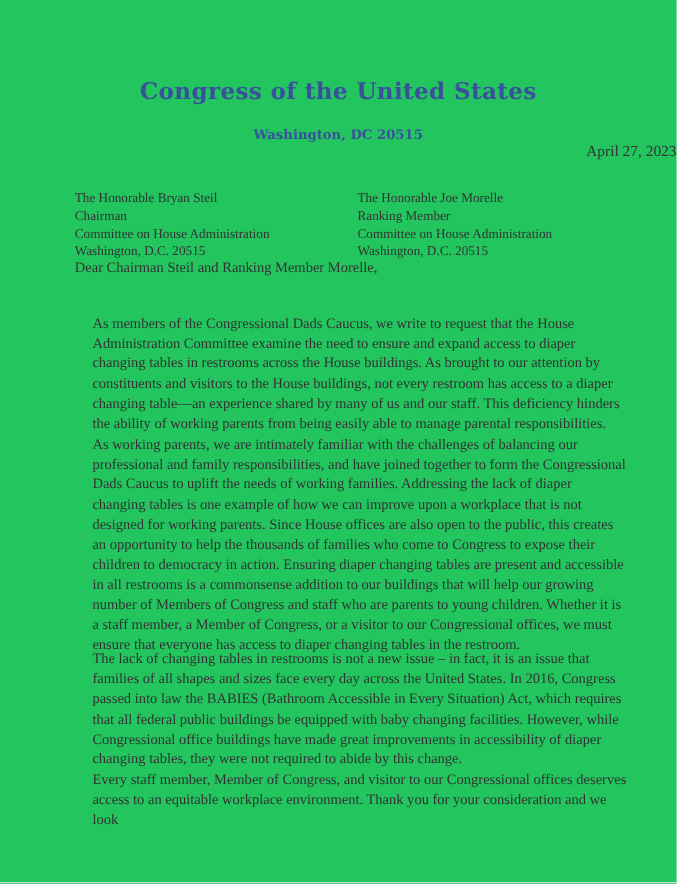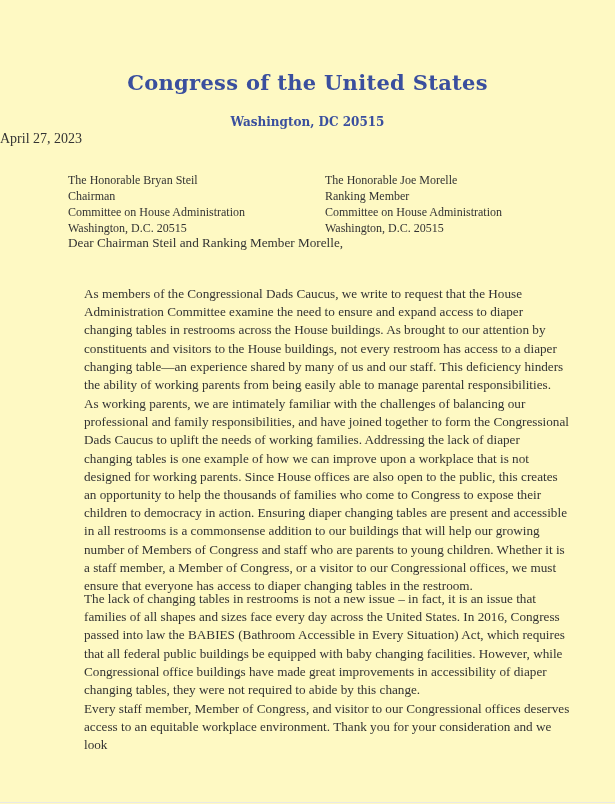--- a/index.html
+++ b/index.html
@@ -1,21 +1,21 @@
 <!DOCTYPE html>
 <html><head>
 <meta charset="utf-8">
 <style>
   html, body { margin: 0; padding: 0; background: #ffffff; }
   body { width: 615px; height: 804px; overflow: hidden; position: relative; }
-  .page { position: absolute; left: 0; top: 0; width: 615px; height: 804px; background: #fef9c3; }
+  .page { position: absolute; left: 0; top: 0; width: 615px; height: 804px; background: #22c55e; }
   .letterhead { position: absolute; top: 70px; left: 0; width: 615px; text-align: center; color: #3a4f9e; }
   .lh-title { font-family: "DejaVu Serif", serif; font-weight: bold; font-size: 21px; letter-spacing: 0.3px; line-height: 26px; }
   .lh-sub { font-family: "DejaVu Serif", serif; font-weight: bold; font-size: 12px; margin-top: 18px; line-height: 16px; }
-  .date { position: absolute; top: 131px; left: 0; width: 615px; text-align: left; font-family: "Liberation Serif", serif; font-size: 14px; color: #333; }
+  .date { position: absolute; top: 131px; left: 0; width: 615px; text-align: right; font-family: "Liberation Serif", serif; font-size: 14px; color: #333; }
   .addr { position: absolute; top: 172px; font-family: "Liberation Serif", serif; font-size: 12px; line-height: 16px; color: #333; }
   .addr.left { left: 68px; }
   .addr.right { left: 325px; }
   .body-text { position: absolute; left: 68px; width: 486px; font-family: "Liberation Serif", serif; font-size: 13.2px; line-height: 18.2px; color: #333; }
   .salutation { top: 234px; }
   .p1 { top: 269px; }
   .p2 { top: 379px; }
   .p3 { top: 574px; }
   .p4 { top: 684px; }
   p { margin: 16px; }

